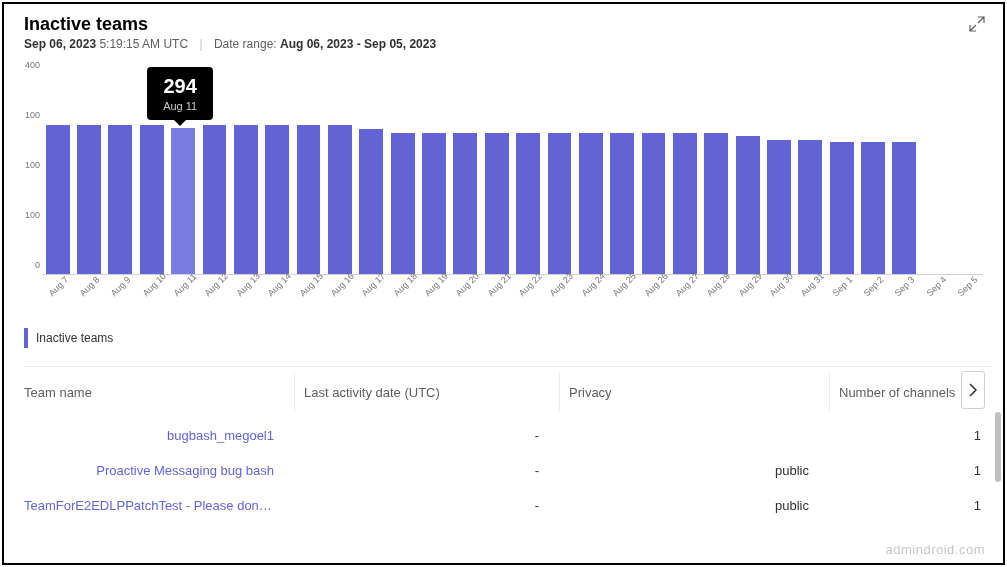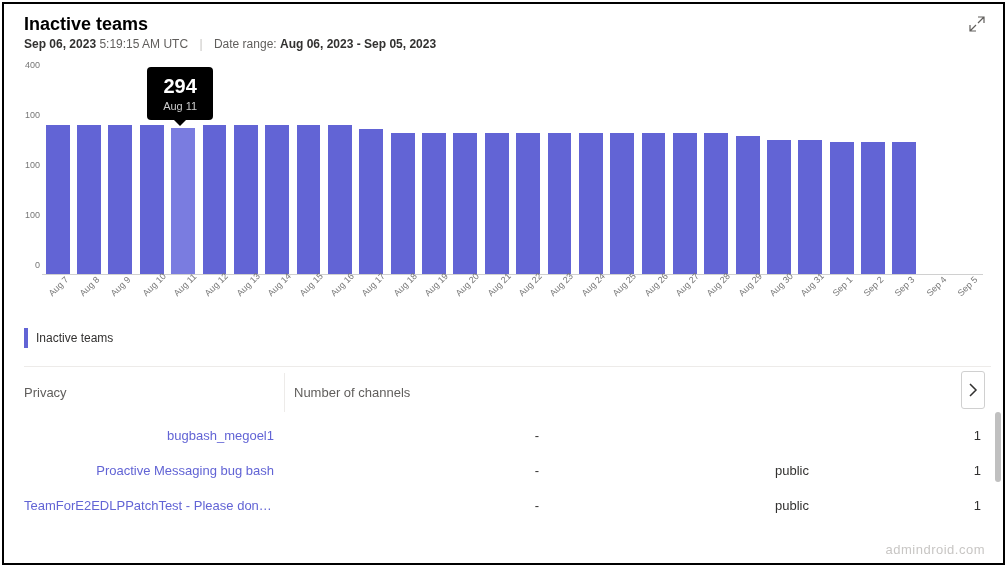--- a/index.html
+++ b/index.html
@@ -447,20 +447,22 @@
       </div>
   </div>
 
   <div class="legend">
     <div class="legend-mark"></div>
     <span>Inactive teams</span>
   </div>
 
   <div class="table">
     <div class="thead">
+      <div class="cell col-team">Team name</div>
+      <div class="cell col-date">Last activity date (UTC)</div>
       <div class="cell col-priv">Privacy</div>
       <div class="cell col-chan">Number of channels</div>
       <div class="next-btn">
         <svg viewBox="0 0 10 14">
             <path d="M2 1l6 6-6 6"></path>
           </svg>
       </div>
     </div>
     <div id="tbody">
         <div class="trow">

